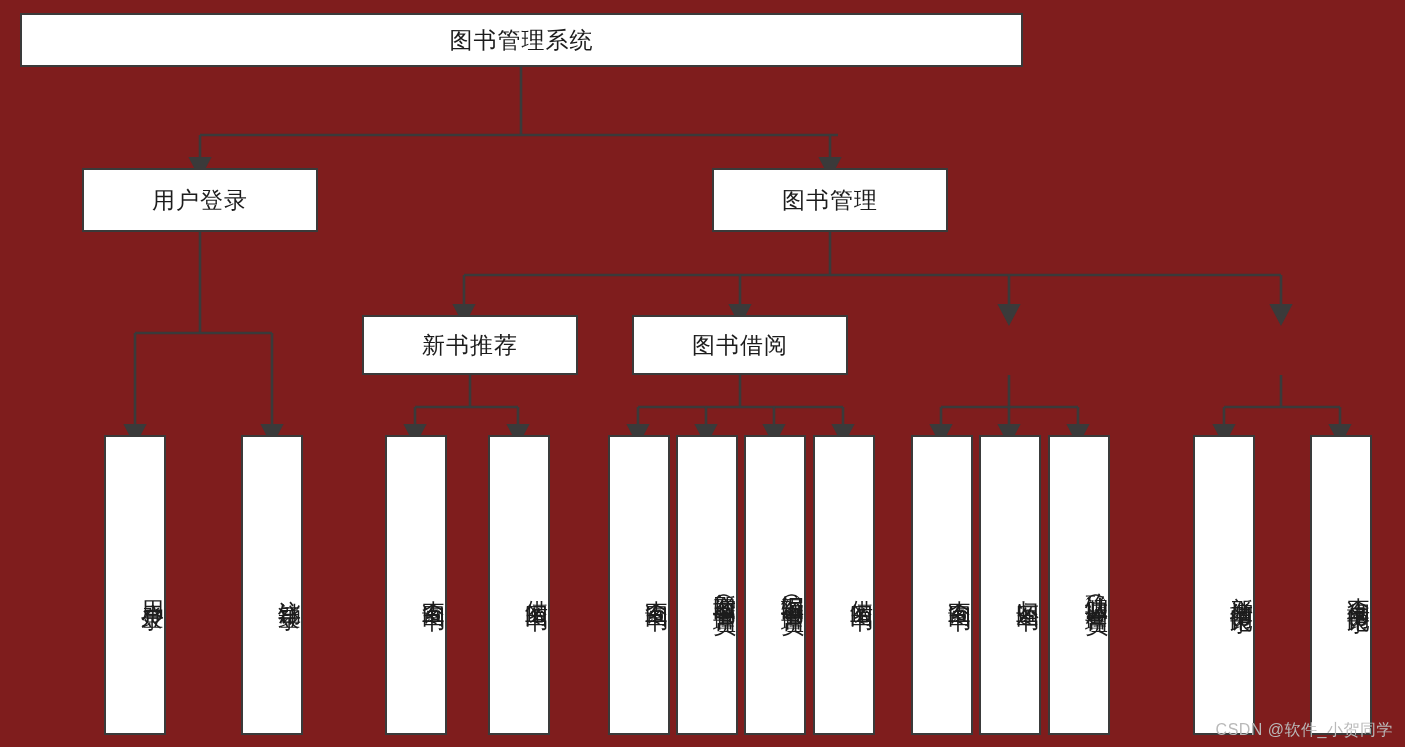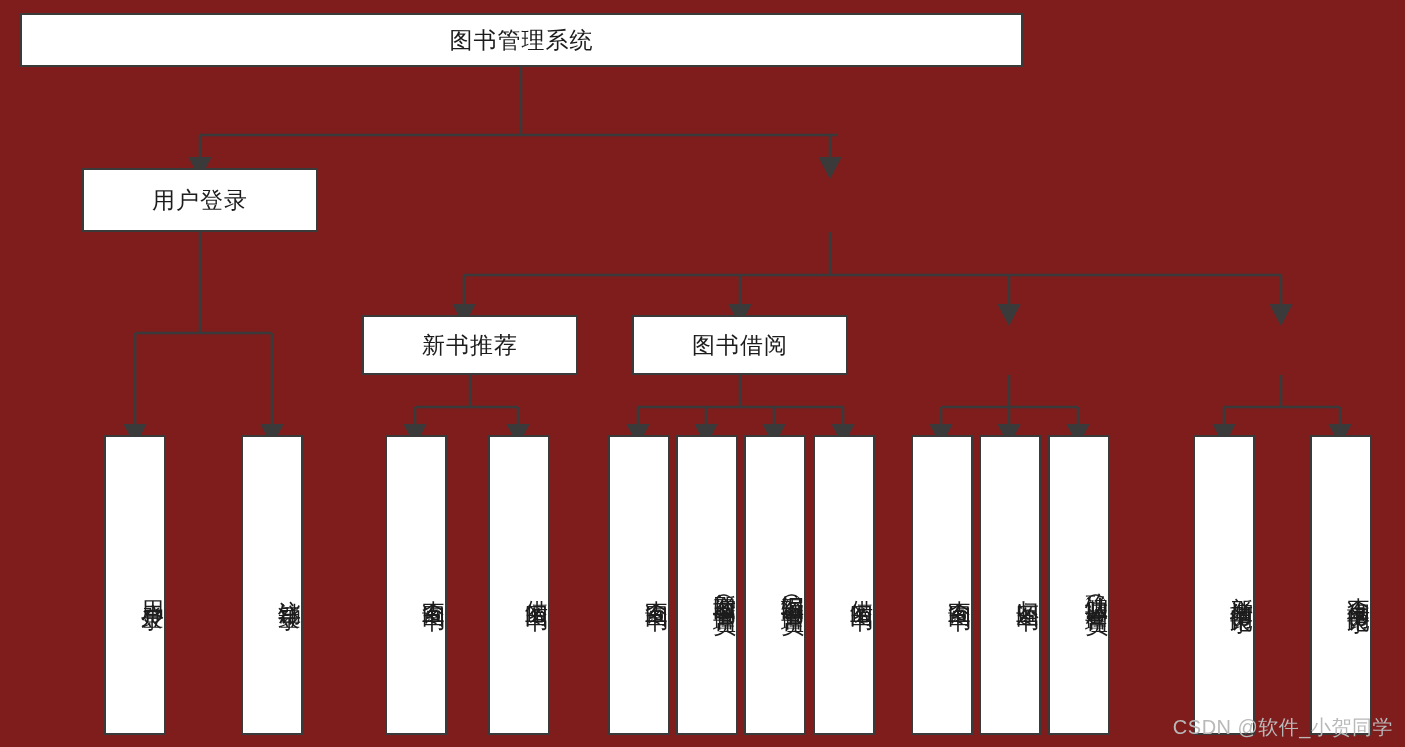--- a/index.html
+++ b/index.html
@@ -54,21 +54,21 @@
     text-orientation: upright;
     white-space: nowrap;
   }
   .node-label {
     white-space: nowrap;
   }
   #watermark {
     position: absolute;
     right: 12px;
     bottom: 6px;
-    font-size: 20px;
+    font-size: 16px;
     color: #b9b9b9;
     white-space: nowrap;
     letter-spacing: 0.5px;
   }
 </style>
 </head>
 <body>
 
 <div id="canvas">
 
@@ -122,20 +122,23 @@
     </g>
   </svg>
 
   <div class="node h" style="left:20px; top:13px; width:1003px; height:54px;">
     <span class="node-label">图书管理系统</span>
   </div>
 
   <div class="node h" style="left:82px; top:168px; width:236px; height:64px;">
     <span class="node-label">用户登录</span>
   </div>
+  <div class="node h" style="left:712px; top:168px; width:236px; height:64px;">
+    <span class="node-label">图书管理</span>
+  </div>
 
   <div class="node h" style="left:362px; top:315px; width:216px; height:60px;">
     <span class="node-label">新书推荐</span>
   </div>
   <div class="node h" style="left:632px; top:315px; width:216px; height:60px;">
     <span class="node-label">图书借阅</span>
   </div>
 
   <div class="node v" style="left:104px; top:435px; width:62px; height:300px;">
     <span class="vlabel">用户登录</span>

